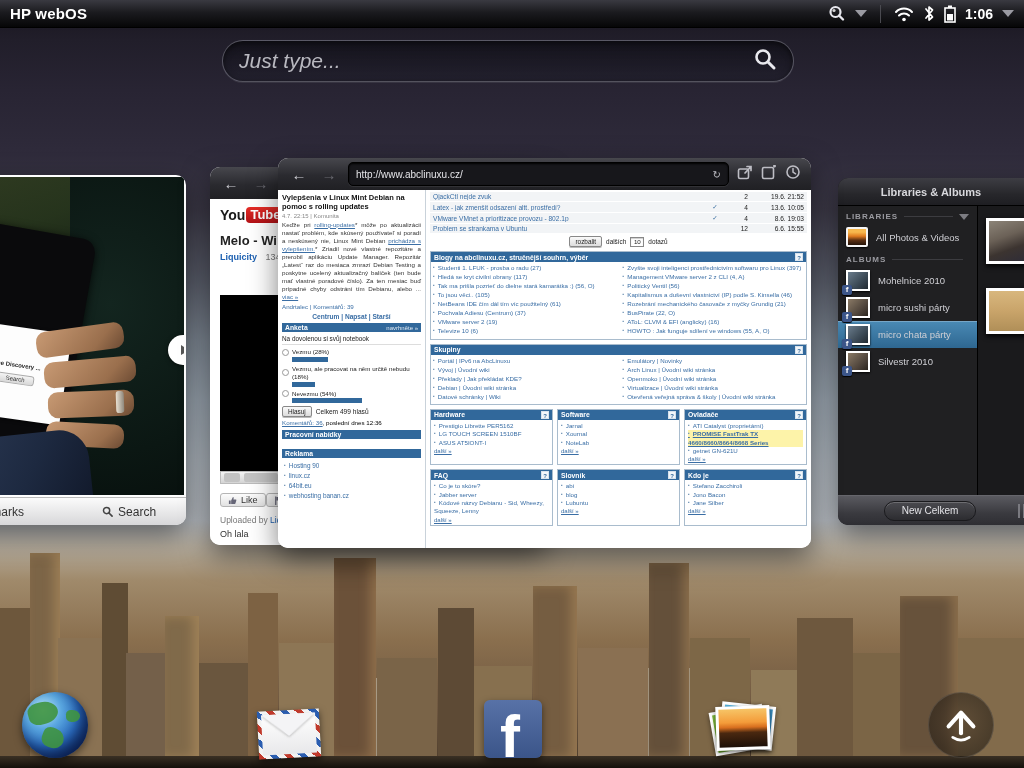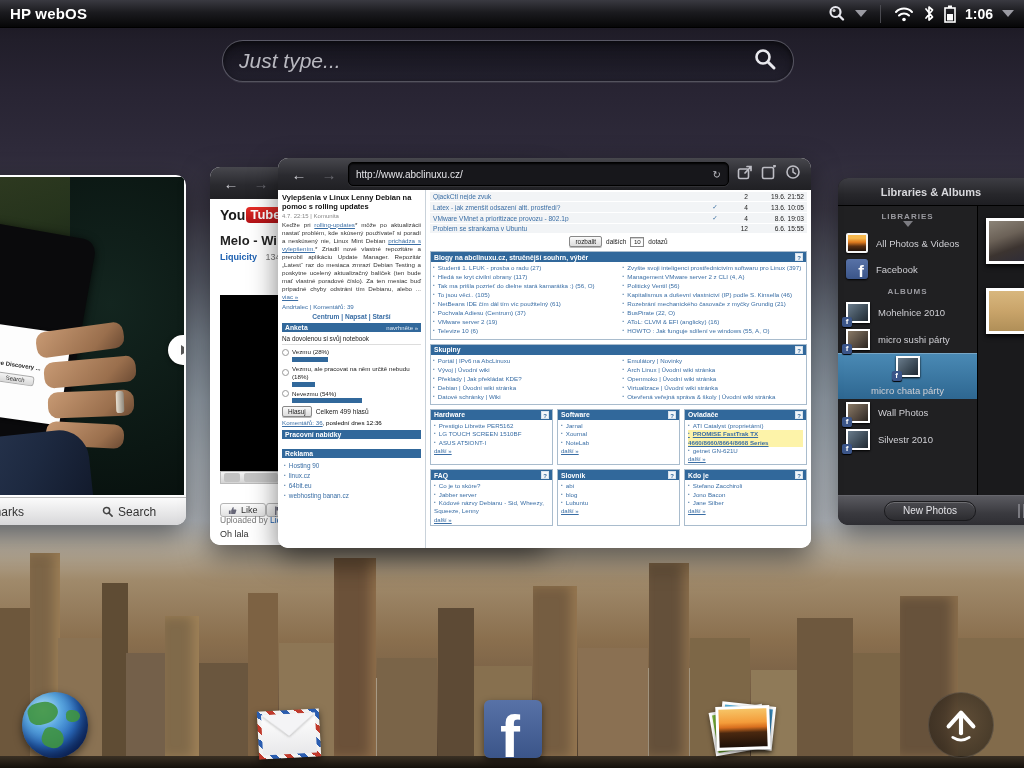--- a/index.html
+++ b/index.html
@@ -109,21 +109,21 @@
   .yt-tube { font-weight:bold; font-size:13px; color:#fff; background:linear-gradient(#e52d27,#b31217);
       border-radius:4px; padding:0 4px 1px 4px; }
   .yt-title { margin-top:10px; font-size:13px; font-weight:bold; color:#222; }
   .yt-chan { margin-top:4px; font-size:9px; }
   .yt-chan .ch { color:#1b5fb0; font-weight:bold; }
   .yt-chan .views { color:#777; margin-left:6px; }
   .yt-player { position:absolute; left:10px; top:96px; width:316px; height:176px; background:#000; }
   .yt-ctrl { position:absolute; left:10px; top:272px; width:316px; height:13px;
       background:linear-gradient(#f4f4f4,#d4d4d4); border:1px solid #bbb; display:flex; gap:4px; padding:1px 3px; }
   .yt-ctrl i { width:16px; background:#c3c3c3; border-radius:2px; }
-  .yt-like-row { position:absolute; left:10px; top:304px; display:flex; gap:0; }
+  .yt-like-row { position:absolute; left:10px; top:294px; display:flex; gap:0; }
   .yt-btn { font-size:9px; color:#333; border:1px solid #b5b5b5; border-radius:3px;
       background:linear-gradient(#fcfcfc,#e2e2e2); padding:1px 7px; display:flex; align-items:center; gap:4px; }
   .yt-meta { position:absolute; left:10px; top:316px; font-size:8.5px; color:#777; }
   .yt-meta .lnk2 { color:#1b5fb0; }
   .yt-comment { position:absolute; left:10px; top:330px; font-size:9px; color:#333; }
 
   
   .card-front { left:278px; top:158px; width:533px; height:390px; background:#fff; z-index:6; }
   .cf-body { position:absolute; top:32px; left:0; right:0; bottom:0; background:#fff; display:flex; overflow:hidden; }
   .cf-left { width:148px; border-right:1px solid #c9d2da; padding:3px 4px; overflow:hidden; }
@@ -182,26 +182,26 @@
   .svc-more { font-size:6px; color:#3a6ea5; text-decoration:underline; padding:1px 3px 2px 3px; display:block; }
 
   
   .card-photos { left:838px; top:178px; width:420px; height:347px; background:#161618; z-index:5; }
   .ph-header { height:28px; background:linear-gradient(180deg,#3d3d43,#27272b 60%,#1e1e22);
       border-bottom:1px solid #000; display:flex; align-items:center; }
   .ph-header .ph-title { width:186px; text-align:center; color:#d8d8dc; font-size:11px; font-weight:bold; }
   .ph-body { position:absolute; top:28px; bottom:30px; left:0; right:0; display:flex; }
   .ph-panel { width:140px; background:#202022; border-right:1px solid #000; padding:6px 0 0 0; overflow:hidden; }
   .ph-label { display:flex; align-items:center; color:#9a9aa0; font-size:8px; font-weight:bold;
-      letter-spacing:1px; padding:0 8px; margin-bottom:3px;flex-direction:column; }
+      letter-spacing:1px; padding:0 8px; margin-bottom:3px; }
   .ph-label .rule { flex:1; height:1px; background:#3c3c40; margin:0 6px; }
   .ph-label .caret { border-left-width:5px; border-right-width:5px; border-top-width:6px; border-top-color:#7c7c82; }
   .lib-item, .alb-item { display:flex; align-items:center; gap:8px; padding:3px 8px; }
   .lib-item.selected, .alb-item.selected {
-      background:linear-gradient(180deg,#4a8ab5,#2e6791); box-shadow:inset 0 1px 0 rgba(255,255,255,.25);flex-direction:column; }
+      background:linear-gradient(180deg,#4a8ab5,#2e6791); box-shadow:inset 0 1px 0 rgba(255,255,255,.25); }
   .lib-label, .alb-label { color:#cfcfd4; font-size:9.5px; white-space:nowrap; overflow:hidden; }
   .lib-ic { width:22px; height:20px; flex:none; border-radius:2px; position:relative; }
   .ic-photos { background:#f5f5f5; box-shadow:0 1px 2px #000; }
   .ic-photos::after { content:""; position:absolute; inset:2px;
       background:linear-gradient(#f7b84d 20%,#e07b1f 45%,#5a2f12 70%,#241309); }
   .ic-touchpad { background:linear-gradient(#222,#000); border:2px solid #e8e8e8; border-radius:3px; box-shadow:0 1px 2px #000; }
   .ic-touchpad::after { content:""; position:absolute; inset:1px;
       background:repeating-linear-gradient(100deg,#1e4fd0 0 3px,#3a7bf0 3px 5px,#16308a 5px 8px); }
   .ic-facebook { background:linear-gradient(#5872a7,#3b5589); border-radius:3px; box-shadow:0 1px 2px #000; }
   .ic-facebook::after { content:"f"; position:absolute; right:4px; bottom:-3px; color:#fff;
@@ -438,21 +438,21 @@
       <svg width="16" height="16" viewBox="0 0 16 16">
           <circle cx="8" cy="8" r="6" fill="none" stroke="#bdbdc4" stroke-width="1.6"></circle>
           <path d="M8 4.5 V8 l2.6 1.8" fill="none" stroke="#bdbdc4" stroke-width="1.5" stroke-linecap="round"></path>
         </svg>
     </span>
   </div>
 
   <div class="cf-body">
 
     <div class="cf-left">
-      <div class="art-title">Vylepšenia v Linux Lenny Debian na pomoc s rolling updates</div>
+      <div class="art-title">Vylepšenia v Linux Mint Debian na pomoc s rolling updates</div>
       <div class="art-meta">4.7. 22:15 | Komunita</div>
       <div class="art-body">
         
       <span>Keďže pri </span><span class="lnk">rolling-updates</span><span>* môže po aktualizácii nastať problém, kde skúsený používateľ si poradí a neskúsený nie, Linux Mint Debian </span><span class="lnk">prichádza s vylepšením.</span><span>* Zriadil nové vlastné repozitáre a prerobil aplikáciu Update Manager. Repozitár „Latest“ raz do mesiaca zmrazí Debian Testing a poskytne ucelený aktualizačný balíček (ten bude mať vlastné poradové číslo). Za ten mesiac buď prípadné chyby odstráni tím Debianu, alebo ... </span><span class="lnk">viac »</span></div>
       <div class="art-by">Andrtalec | Komentářů: 39</div>
       <div class="art-nav">Centrum | Napsat | Starší</div>
 
       <div class="abc-bar">
         <span>Anketa</span>
         <span class="sub">navrhněte »</span>
@@ -704,24 +704,20 @@
         <span class="caret"></span>
       </div>
       <div>
 
           <div class="lib-item">
             <span class="lib-ic ic-photos"></span>
             <span class="lib-label">All Photos &amp; Videos</span>
           </div>
 
 
-          <div class="lib-item">
-            <span class="lib-ic ic-facebook"></span>
-            <span class="lib-label">Facebook</span>
-          </div>
         </div>
       <div class="ph-label" style="margin-top:5px;">
         <span>ALBUMS</span>
         <span class="rule"></span>
       </div>
       <div>
 
 
 
           <div class="alb-item">
@@ -738,46 +734,40 @@
             <span class="alb-label">micro sushi párty</span>
           </div>
 
           <div class="alb-item selected">
             <span class="alb-thumb">
               <i></i>
             </span>
             <span class="alb-label">micro chata párty</span>
           </div>
 
-          <div class="alb-item">
-            <span class="alb-thumb">
-              <i></i>
-            </span>
-            <span class="alb-label">Wall Photos</span>
-          </div>
 
           <div class="alb-item">
             <span class="alb-thumb">
               <i></i>
             </span>
             <span class="alb-label">Silvestr 2010</span>
           </div>
         </div>
     </div>
     <div class="ph-content">
       <div class="ph-thumb ph-t1">
           <i></i>
         </div>
       <div class="ph-thumb ph-t2">
           <i></i>
         </div>
     </div>
   </div>
   <div class="ph-bottom">
-    <span class="new-album-btn">New Photos</span>
+    <span class="new-album-btn">New Celkem</span>
     <span class="grip">
         <i></i>
         <i></i>
       </span>
   </div>
 </div>
 
 <div class="dock">
   <div class="dock-item globe">
     <i class="g1"></i>

